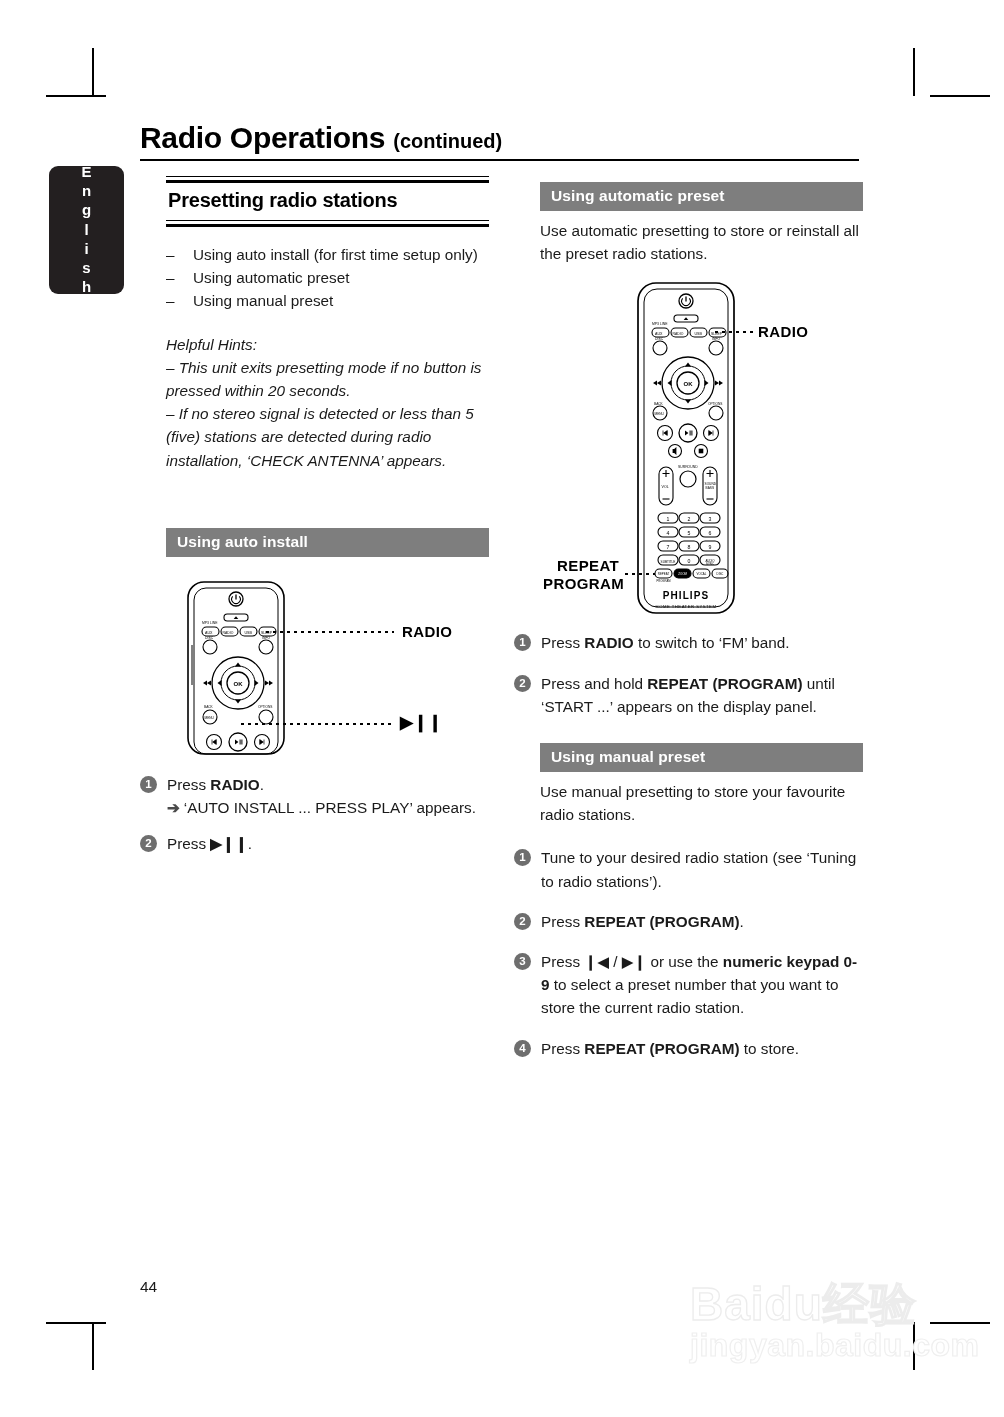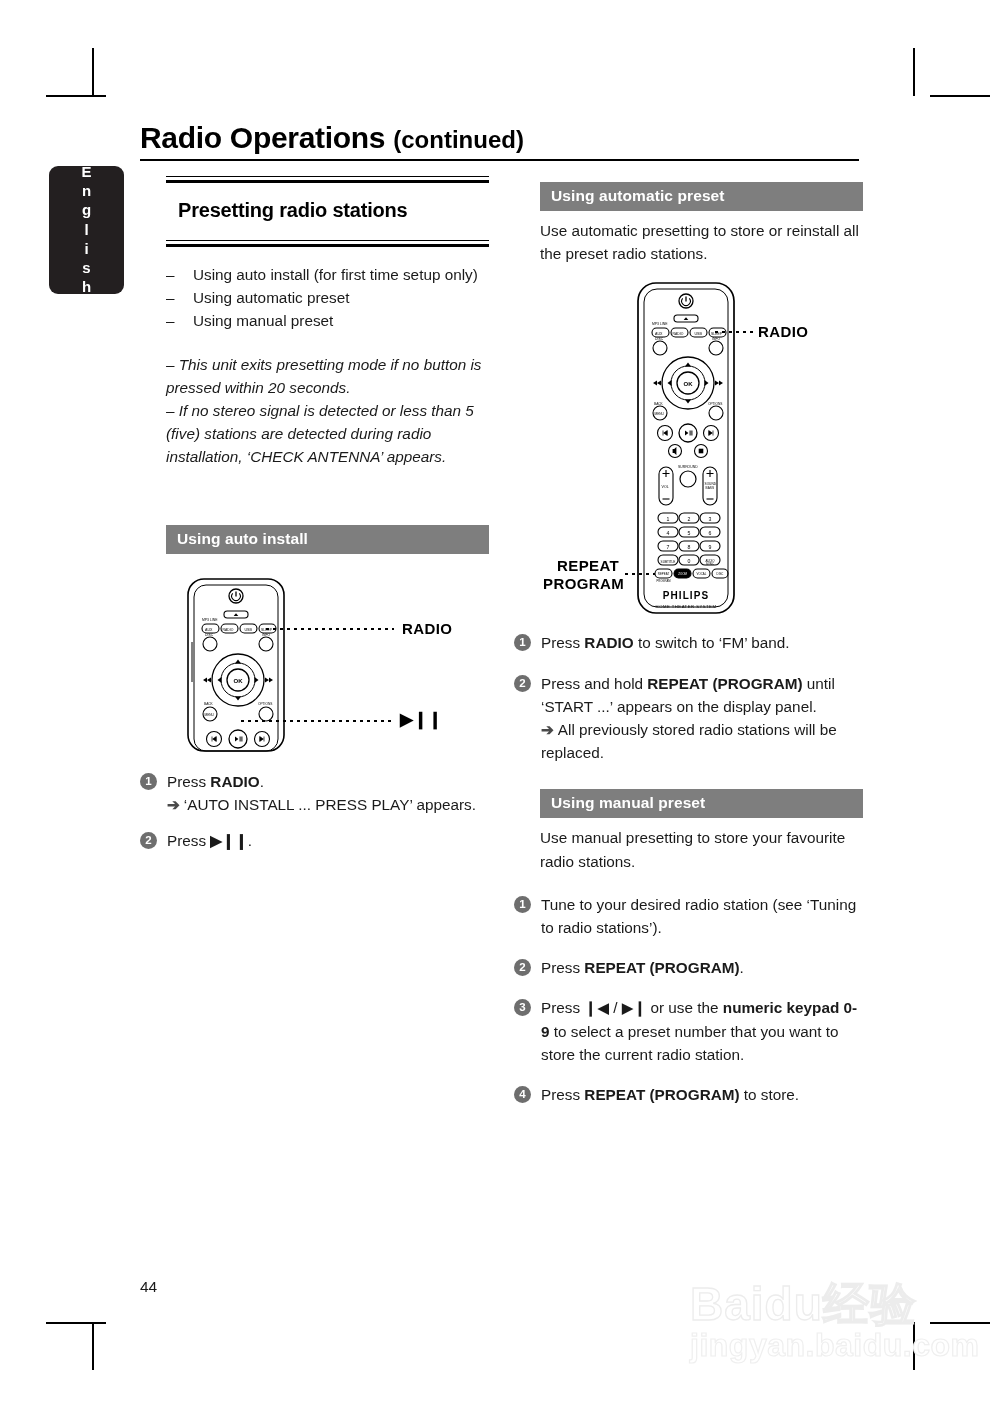--- a/index.html
+++ b/index.html
@@ -53,41 +53,41 @@
   }
   #page-title {
     font-size: 30px;
     font-weight: bold;
     letter-spacing: -0.3px;
     color: #000;
     line-height: 1.05;
     margin: 0;
   }
   #page-title .cont {
-    font-size: 24px;
+    font-size: 20px;
     font-weight: bold;
     letter-spacing: 0;
   }
   #title-rule {
     position: absolute;
     left: 140px; top: 159px;
     width: 719px; height: 2px;
     background: #000;
   }
 
   
   .col { position: absolute; width: 323px; }
   #col-left  { left: 166px; top: 176px; }
   #col-right { left: 540px; top: 182px; }
 
   
   .rule-thin  { height: 1px; background: #000; width: 100%; }
   .rule-thick { height: 3px; background: #000; width: 100%; }
   .sec-title-boxed h2 {
-    margin: 10px;
+    margin: 0;
     padding: 6px 2px 8px 2px;
     font-size: 20px;
     font-weight: bold;
     letter-spacing: -0.2px;
     color: #000;
   }
   .gap2 { height: 3px; }
 
   
   .bar-head {
@@ -253,20 +253,21 @@
 
     <ul class="dash-list">
       <li><span class="dash">–</span><span>Using auto install (for first time setup only)</span></li>
       <li><span class="dash">–</span><span>Using automatic preset</span></li>
       <li><span class="dash">–</span><span>Using manual preset</span></li>
     </ul>
 
     <div class="spacer-20"></div>
 
     <div class="hints">
+      <span class="hint-title">Helpful Hints:</span>
       <span class="hint-line">– This unit exits presetting mode if no button is pressed within 20 seconds.</span>
       <span class="hint-line">– If no stereo signal is detected or less than 5 (five) stations are detected during radio installation, ‘CHECK ANTENNA’ appears.</span>
     </div>
 
     <div style="height:56px;"></div>
 
     <div class="bar-head">Using auto install</div>
     <div class="spacer-8"></div>
 
     <div class="remote-wrap" style="height:180px; margin-top:12px;">
@@ -481,21 +482,20 @@
     <div class="spacer-12"></div>
 
     <ul class="steps">
       <li class="step" style="margin-left:-26px; margin-bottom:17px;">
         <span class="num">1</span>
         <span>Press </span><b>RADIO</b><span> to switch to ‘FM’ band.</span>
       </li>
       <li class="step" style="margin-left:-26px;">
         <span class="num">2</span>
         <span>Press and hold </span><b>REPEAT (PROGRAM)</b><span> until ‘START ...’ appears on the display panel.</span>
-        <span class="sub"><span class="arrow">➔</span><span>All previously stored radio stations will be replaced.</span></span>
       </li>
     </ul>
 
     <div class="spacer-12"></div>
 
     <div class="bar-head">Using manual preset</div>
     <div class="spacer-8"></div>
     <p class="body">Use manual presetting to store your favourite radio stations.</p>
 
     <div class="spacer-20"></div>

